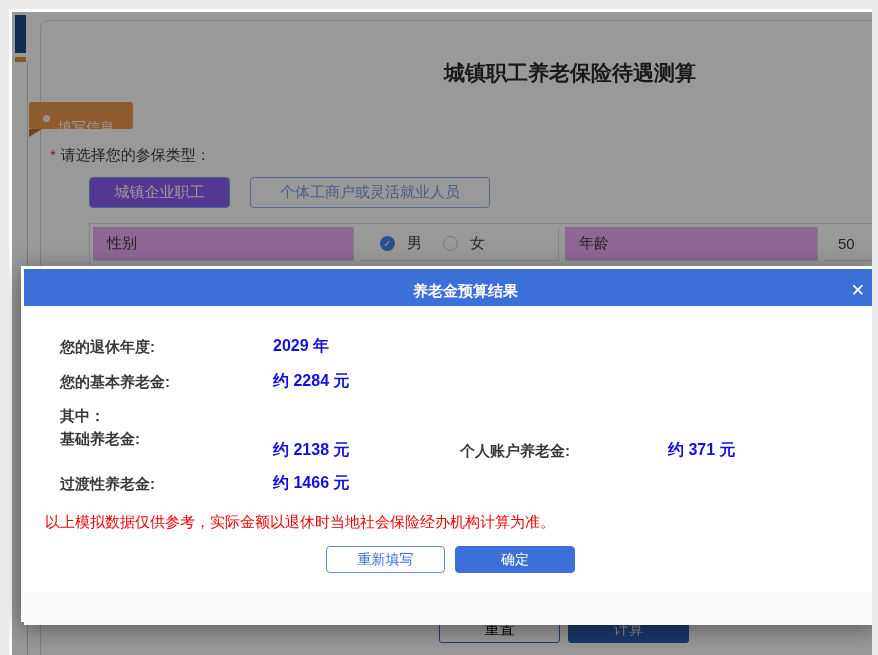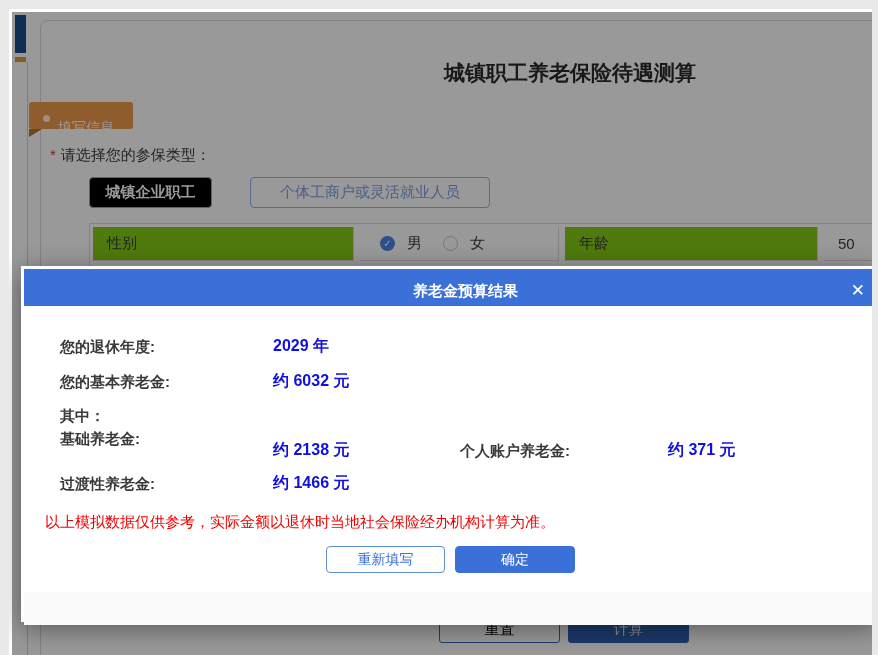--- a/index.html
+++ b/index.html
@@ -22,29 +22,29 @@
   .badge-dot { position:absolute; left:11px; top:10px; width:7px; height:7px; border-radius:50%;
     background:#ffefe0; font-size:0; }
   .badge-fold { position:absolute; left:14px; top:114px; width:0; height:0;
     border-top:8px solid #b77532; border-right:13px solid transparent; }
 
   .required-label { position:absolute; left:32px; top:131px; font-size:15px; color:#3c3c3c; }
   .required-star { color:#e03030; margin-right:2px; }
 
   .type-btn { position:absolute; top:162px; height:31px; border-radius:4px; font-size:15px;
     display:flex; align-items:center; justify-content:center; cursor:pointer; }
-  .type-btn.selected { left:74px; width:123px; background:#000000; color:#fff; border:1px solid #74abee;font-weight:bold; }
+  .type-btn.selected { left:74px; width:141px; background:#8b5cf6; color:#fff; border:1px solid #74abee; }
   .type-btn.unselected { left:235px; width:240px; background:#fff; color:#7aa0e0; border:1px solid #8fb3ee; }
 
   .form-table { position:absolute; left:74px; top:208px; width:804px; height:98px;
     border-top:1px solid #dcdcdc; border-left:1px solid #dcdcdc; background:#fff;
     display:grid; grid-template-columns:267px 205px 259px 1fr; grid-template-rows:40px 58px; }
   .cell { border-right:1px solid #dcdcdc; border-bottom:1px solid #dcdcdc;
     display:flex; align-items:center; padding:0 14px; font-size:15px; color:#3c3c3c; position:relative; }
-  .cell.label { background:#84cc16; }
+  .cell.label { background:#f0abfc; }
   .radio-group { display:flex; align-items:center; gap:6px; }
   .radio { width:15px; height:15px; border-radius:50%; display:inline-flex;
     align-items:center; justify-content:center; }
   .radio.checked { background:#4a86e8; color:#fff; font-size:10px; font-weight:bold; }
   .radio.unchecked { background:#fff; border:1px solid #c6c6c6; margin-left:12px; }
   .radio-label { font-size:15px; color:#3c3c3c; }
   .sliver-radio { position:absolute; left:97px; top:3px; width:15px; height:15px;
     border-radius:50%; background:#4a86e8; }
   .sliver-input { position:absolute; left:12px; top:4px; width:58px; height:30px;
     border:1px solid #c0c0c0; border-radius:3px; background:#fff; }
@@ -131,21 +131,21 @@
   <div class="modal">
     <div class="modal-header">
       <div class="modal-title">养老金预算结果</div>
       <div class="modal-close">✕</div>
     </div>
 
     <div class="m-label" style="left:36px; top:69px;">您的退休年度:</div>
     <div class="m-value" style="left:249px; top:67px;">2029 年</div>
 
     <div class="m-label" style="left:36px; top:104px;">您的基本养老金:</div>
-    <div class="m-value" style="left:249px; top:102px;">约 6032 元</div>
+    <div class="m-value" style="left:249px; top:102px;">约 2284 元</div>
 
     <div class="m-label" style="left:36px; top:138px;text-align:right;">其中：</div>
 
     <div class="m-label" style="left:36px; top:161px;">基础养老金:</div>
     <div class="m-value" style="left:249px; top:171px;">约 2138 元</div>
     <div class="m-label" style="left:436px; top:173px;">个人账户养老金:</div>
     <div class="m-value" style="left:644px; top:171px;">约 371 元</div>
 
     <div class="m-label" style="left:36px; top:206px;">过渡性养老金:</div>
     <div class="m-value" style="left:249px; top:204px;">约 1466 元</div>

